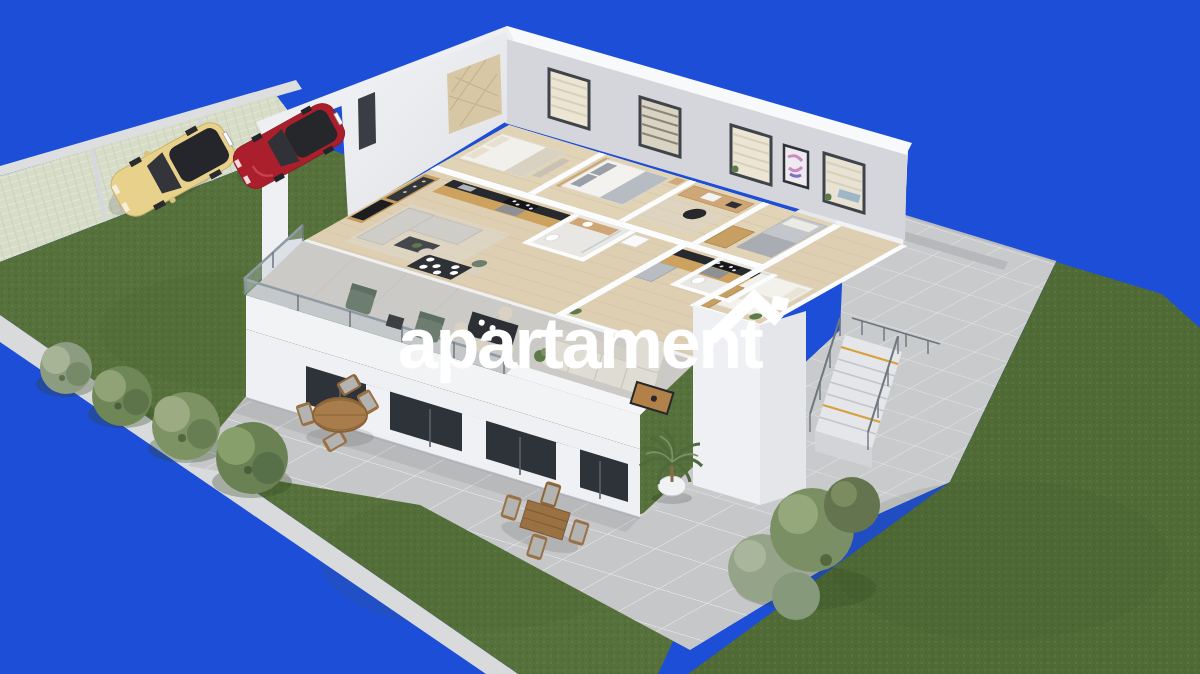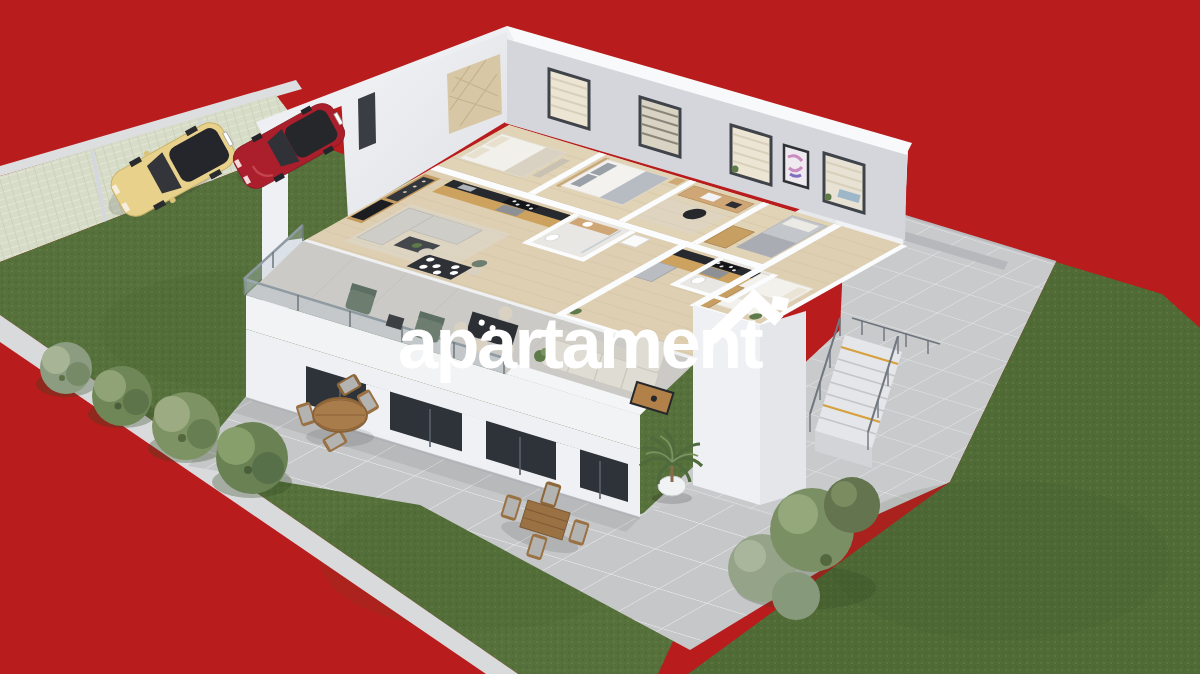--- a/index.html
+++ b/index.html
@@ -1,16 +1,16 @@
 <!DOCTYPE html>
 <html><head>
 <meta charset="utf-8">
 <style>
   html,body{margin:0;padding:0;background:#ffffff;}
-  .stage{position:relative;width:1200px;height:674px;background:#b91c1c;overflow:hidden;
+  .stage{position:relative;width:1200px;height:674px;background:#1d4ed8;overflow:hidden;
          font-family:"Liberation Sans", sans-serif;}
   svg{display:block}
   .wm-text{font-family:"Liberation Sans", sans-serif;font-weight:bold;}
 </style>
 </head>
 <body>
 
 <div class="stage">
 <svg width="1200" height="674" viewBox="0 0 1200 674">
   <defs>

